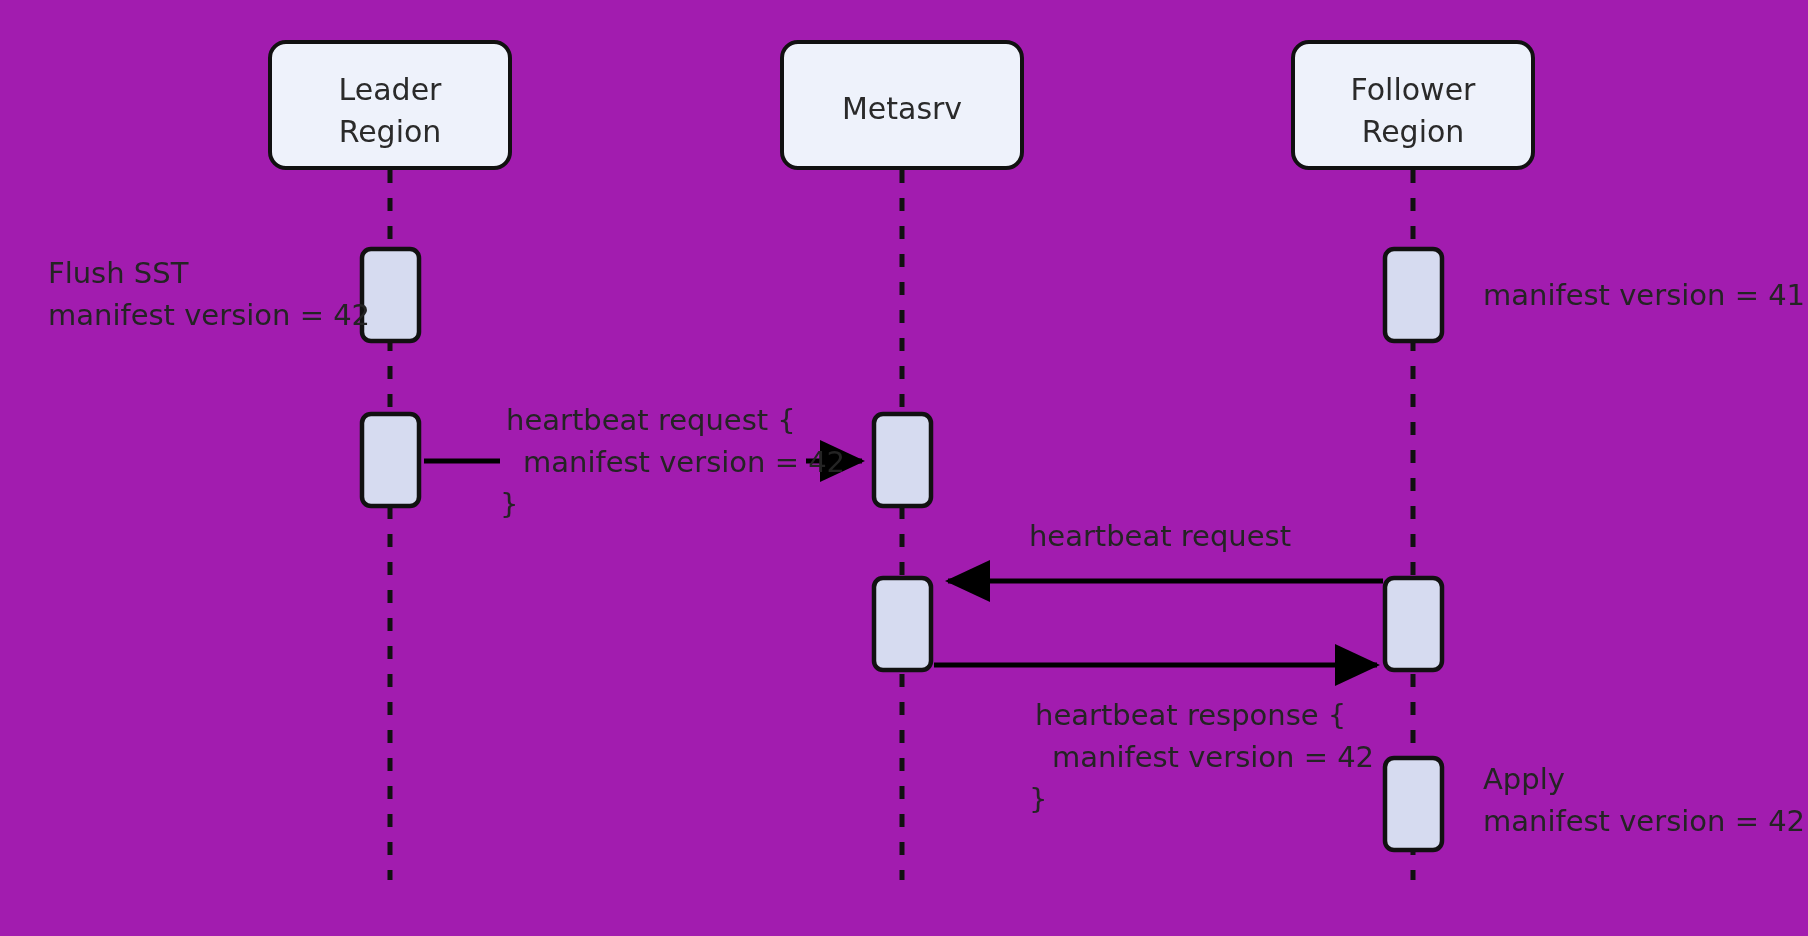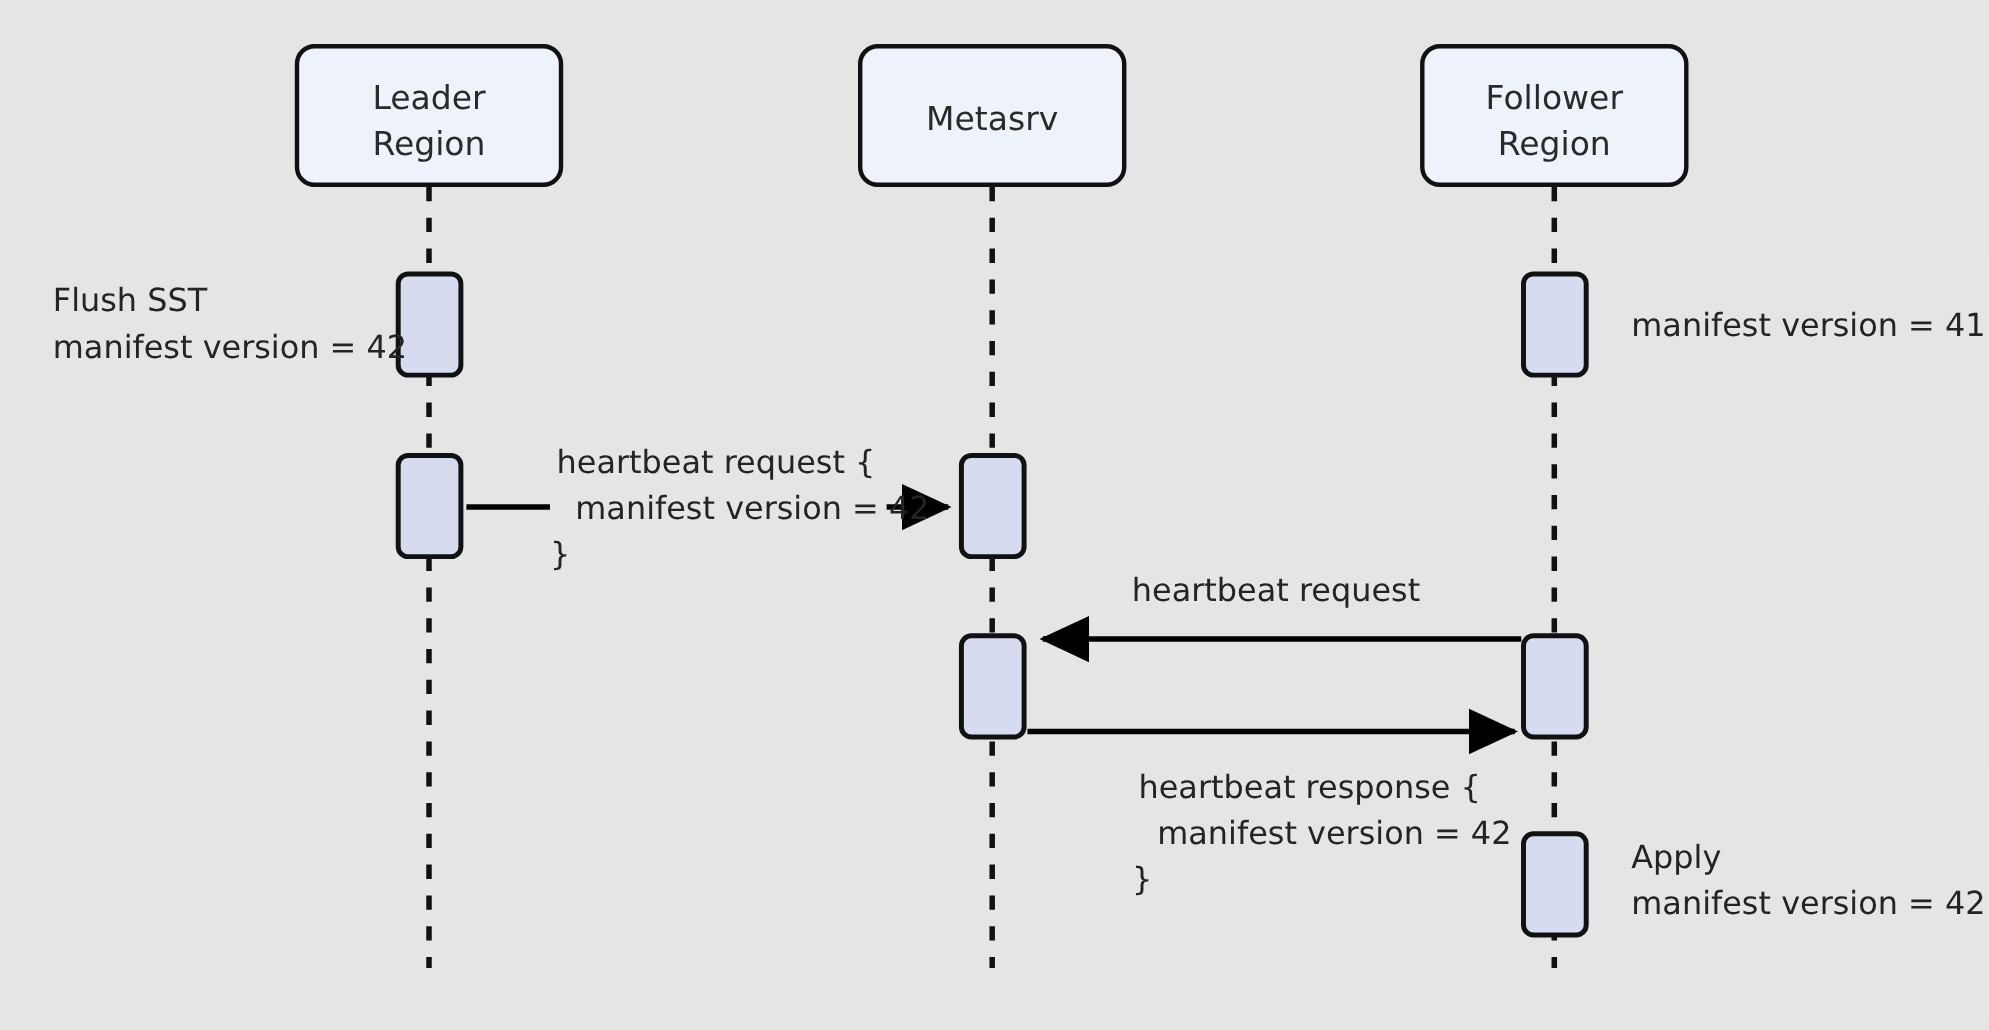--- a/index.html
+++ b/index.html
@@ -11,21 +11,21 @@
   body {
     width: 1808px;
     height: 936px;
     overflow: hidden;
     font-family: "DejaVu Sans", "Liberation Sans", sans-serif;
   }
   #diagram-root {
     position: relative;
     width: 1808px;
     height: 936px;
-    background: #e5e5e5;
+    background: #a21caf;
   }
   svg#seq-svg {
     display: block;
     width: 1808px;
     height: 936px;
   }
   .actor-rect {
     fill: #eef2fb;
     stroke: #111111;
     stroke-width: 4;

